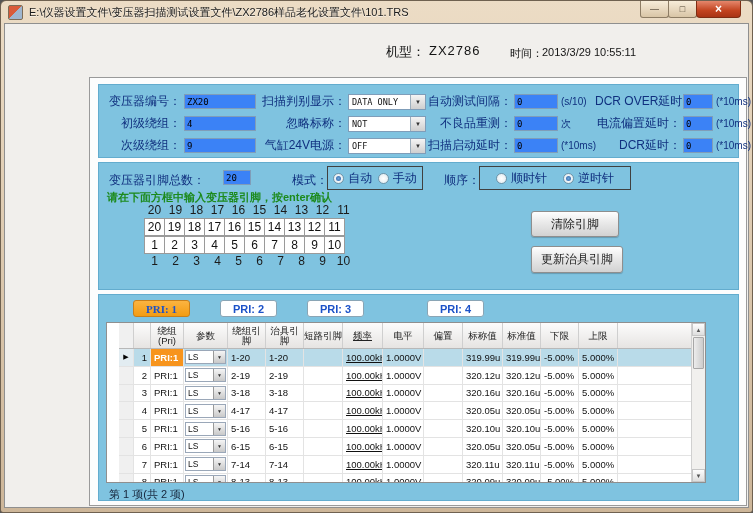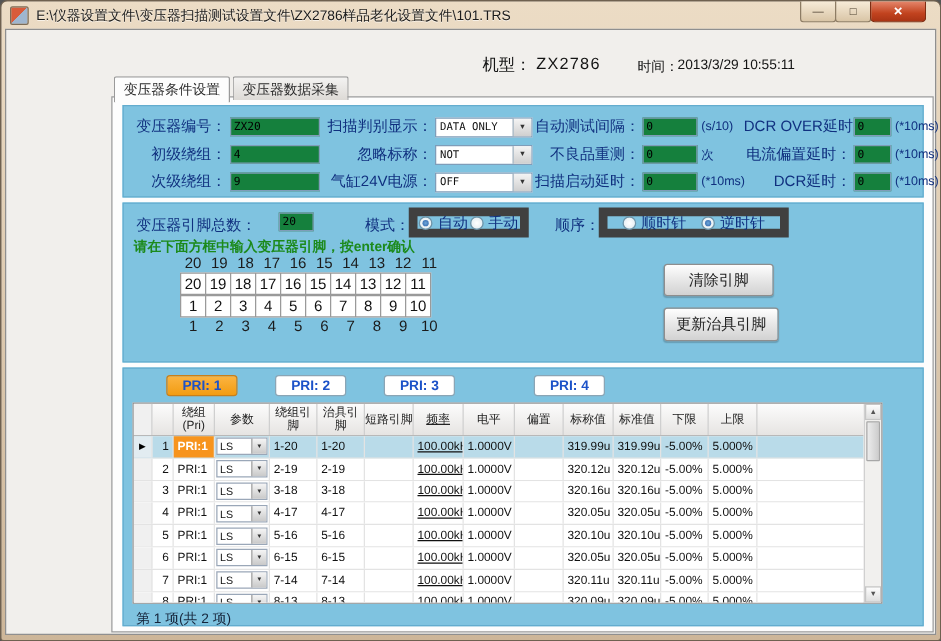--- a/index.html
+++ b/index.html
@@ -34,36 +34,36 @@
   .tab.active{background:#fdfdfd;padding-bottom:3px;margin-bottom:-2px;}
   .tabpage{position:absolute;left:84px;top:53px;width:658px;height:429px;box-sizing:border-box;
     background:#fdfdfd;border:1px solid #9a9a9a;}
   
   .panel{position:absolute;left:8px;width:641px;box-sizing:border-box;background:#7fc3e0;border:1px solid #63acce;}
   #panel1{top:6px;height:74px;}
   #panel2{top:84px;height:128px;}
   #panel3{top:216px;height:207px;}
   .lbl{color:#10307f;font-size:12px;text-align:right;white-space:nowrap;flex:0 0 auto;}
   .unit{color:#10307f;font-size:10px;margin-left:3px;flex:0 0 auto;white-space:nowrap;}
-  .txt{height:15px;box-sizing:border-box;border:1px solid #7f9db9;background:#15803d;
+  .txt{height:15px;box-sizing:border-box;border:1px solid #7f9db9;background:#3b82f6;
     font-family:"DejaVu Sans Mono",monospace;font-size:9px;padding:0 2px;flex:0 0 auto;}
   .p1row{position:absolute;left:2px;right:2px;display:flex;align-items:center;}
   .l1{width:80px;} .v1{width:72px;margin-left:3px;}
   .l2{width:88px;margin-left:2px;} 
   .dd{width:78px;margin-left:2px;height:16px;box-sizing:border-box;border:1px solid #7f9db9;background:#fff;
     display:flex;align-items:center;flex:0 0 auto;}
   .dd-val{flex:1;font-family:"DejaVu Sans Mono",monospace;font-size:8.5px;padding-left:3px;color:#111;white-space:nowrap;overflow:hidden;}
   .dd-btn{width:15px;height:100%;box-sizing:border-box;background:linear-gradient(#f4f4f4,#cfcfcf);
     border-left:1px solid #9daebc;display:flex;align-items:center;justify-content:center;font-size:6px;color:#333;}
   .l3{width:84px;margin-left:2px;} .v3{width:44px;margin-left:2px;}
   .u3{width:34px;}
   .l4{width:86px;} .v4{width:30px;margin-left:2px;}
   
   .abs{position:absolute;}
-  .radio-box{position:absolute;height:24px;box-sizing:border-box;border:7px solid #404040;
+  .radio-box{position:absolute;height:24px;box-sizing:border-box;border:1px solid #404040;
     display:flex;align-items:center;justify-content:space-evenly;}
   .radio{display:flex;align-items:center;font-size:12px;color:#10307f;}
   .rdot{width:11px;height:11px;border-radius:50%;border:1px solid #6f94a8;background:radial-gradient(#ffffff,#dde9ef);
     margin-right:4px;position:relative;box-sizing:border-box;}
   .radio.sel .rdot::after{content:"";position:absolute;left:2px;top:2px;right:2px;bottom:2px;border-radius:50%;
     background:radial-gradient(#6ea6d8,#2a5fa8);}
   .hint{position:absolute;left:8px;top:27px;color:#1c8a1c;font-size:11px;font-weight:bold;}
   .pin-grid{position:absolute;left:45px;top:40px;}
   .pin-row{display:flex;}
   .pin-lbl{width:21px;height:15px;text-align:center;font-size:12px;color:#1b1b1b;flex:0 0 auto;}
@@ -74,21 +74,21 @@
     background:linear-gradient(#fefefe,#e9e9e9 45%,#d2d2d2);font-size:12px;color:#222;
     display:flex;align-items:center;justify-content:center;box-shadow:0 1px 1px rgba(0,0,0,.2);}
   #btn-clear{left:432px;top:48px;width:88px;height:26px;}
   #btn-update{left:432px;top:83px;width:92px;height:27px;}
   
   .pri-tab{position:absolute;top:5px;width:57px;height:17px;box-sizing:border-box;border:1px solid #8aa5b5;
     border-radius:3px;background:#fff;color:#1c52c8;font-weight:bold;font-size:11px;
     display:flex;align-items:center;justify-content:center;}
   .pri-tab.active{background:linear-gradient(#fbb441,#f39c12);border-color:#c87f1a;}
   .grid{position:absolute;left:7px;top:27px;width:600px;height:161px;box-sizing:border-box;background:#fff;
-    border:1px solid #8f8f8f;display:flex;overflow:hidden;}
+    border:1px solid #8f8f8f;display:flex;overflow:hidden;padding-left:12px;}
   .grid-main{flex:1;display:flex;flex-direction:column;overflow:hidden;}
   .hrow{display:flex;height:25px;flex:0 0 auto;background:linear-gradient(#fcfcfc,#e6e4e2);border-bottom:1px solid #b8b8b8;}
   .hcell{box-sizing:border-box;border-right:1px solid #cfcfcf;display:flex;align-items:center;justify-content:center;
     text-align:center;font-size:9.5px;color:#222;white-space:pre-line;line-height:1.05;overflow:hidden;flex:0 0 auto;}
   .drow{display:flex;height:16.8px;flex:0 0 auto;border-bottom:1px solid #e3e3e3;font-size:9.5px;color:#111;background:#fff;}
   .drow.sel{background:#b9dbe9;}
   .dcell{box-sizing:border-box;border-right:1px solid #e3e3e3;display:flex;align-items:center;
     padding-left:3px;overflow:hidden;white-space:nowrap;flex:0 0 auto;}
   .c-sel{width:15px;justify-content:center;padding-left:0;background:#f0f0f0;font-size:7px;color:#000;}
   .drow.sel .c-sel{background:#e2ecf1;}
@@ -123,24 +123,20 @@
     <div class="win-btn close">×</div>
   </div>
 
   <div class="client">
 
     <span class="model-label">机型：</span>
     <span class="model-value">ZX2786</span>
     <span class="time-label">时间：</span>
     <span class="time-value">2013/3/29 10:55:11</span>
 
-    <div class="tabstrip" id="tabstrip">
-        <span class="tab active">变压器条件设置</span>
-        <span class="tab">变压器数据采集</span>
-      </div>
 
     <div class="tabpage">
 
       <div class="panel" id="panel1">
         <div class="p1row" style="top:8px;">
           <span class="lbl l1">变压器编号：</span>
           <input class="txt v1" value="ZX20" style="">
           <span class="lbl l2">扫描判别显示：</span>
           <div class="dd">
             <span class="dd-val">DATA ONLY</span>
@@ -464,21 +460,21 @@
               </div>
             </div>
           <div class="scrollbar">
             <div class="sb-arrow">▲</div>
             <div class="sb-thumb"></div>
             <div class="sb-track"></div>
             <div class="sb-arrow">▼</div>
           </div>
         </div>
         <div class="status">第 1 项(共 2 项)</div>
-      <div class="pri-tab active" style="left: 34px;">PRI: 1</div>
+      <div class="pri-tab active" style="left: 34px; font-family: Liberation Serif, serif;">PRI: 1</div>
           <div class="pri-tab" style="left: 121px;">PRI: 2</div>
           <div class="pri-tab" style="left: 208px;">PRI: 3</div>
           <div class="pri-tab" style="left: 295px; margin-left: 33px;">PRI: 4</div>
         </div>
 
     </div>
   </div>
 </div>
 
 </body></html>

